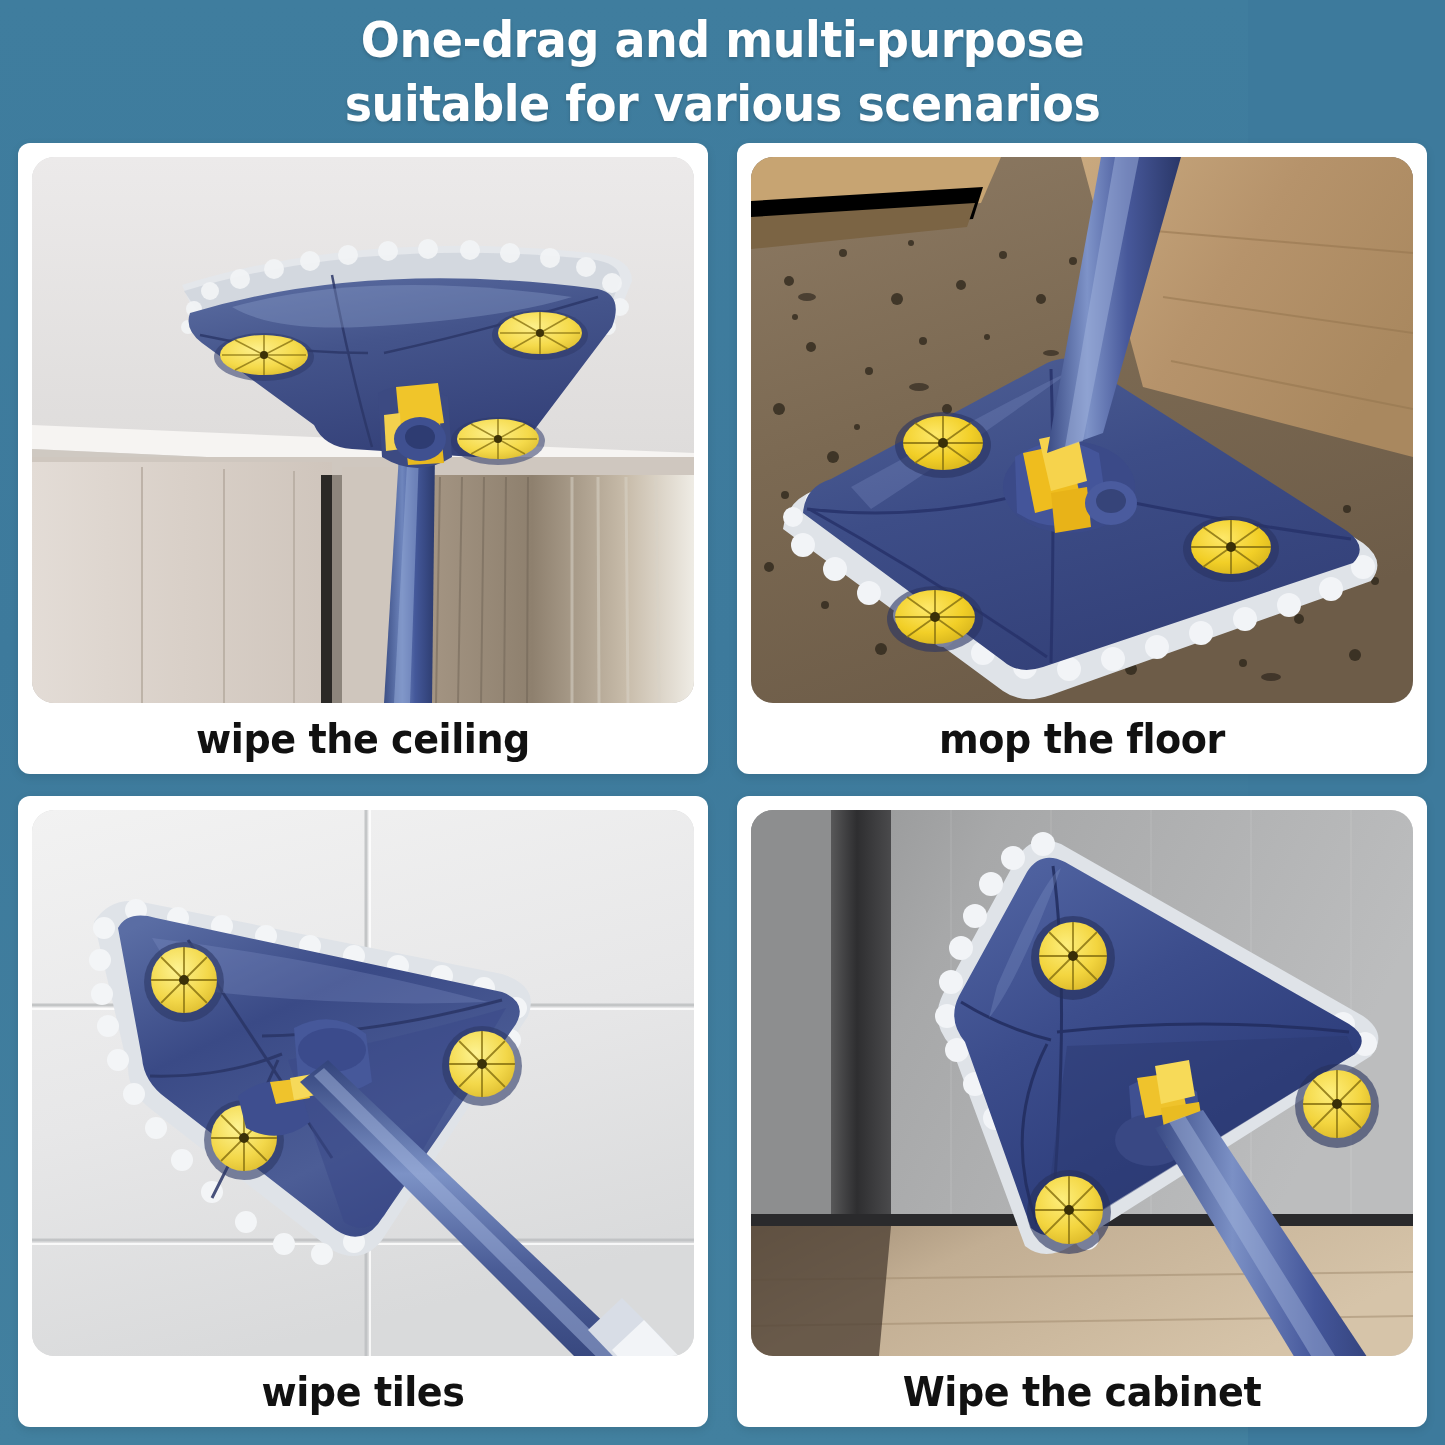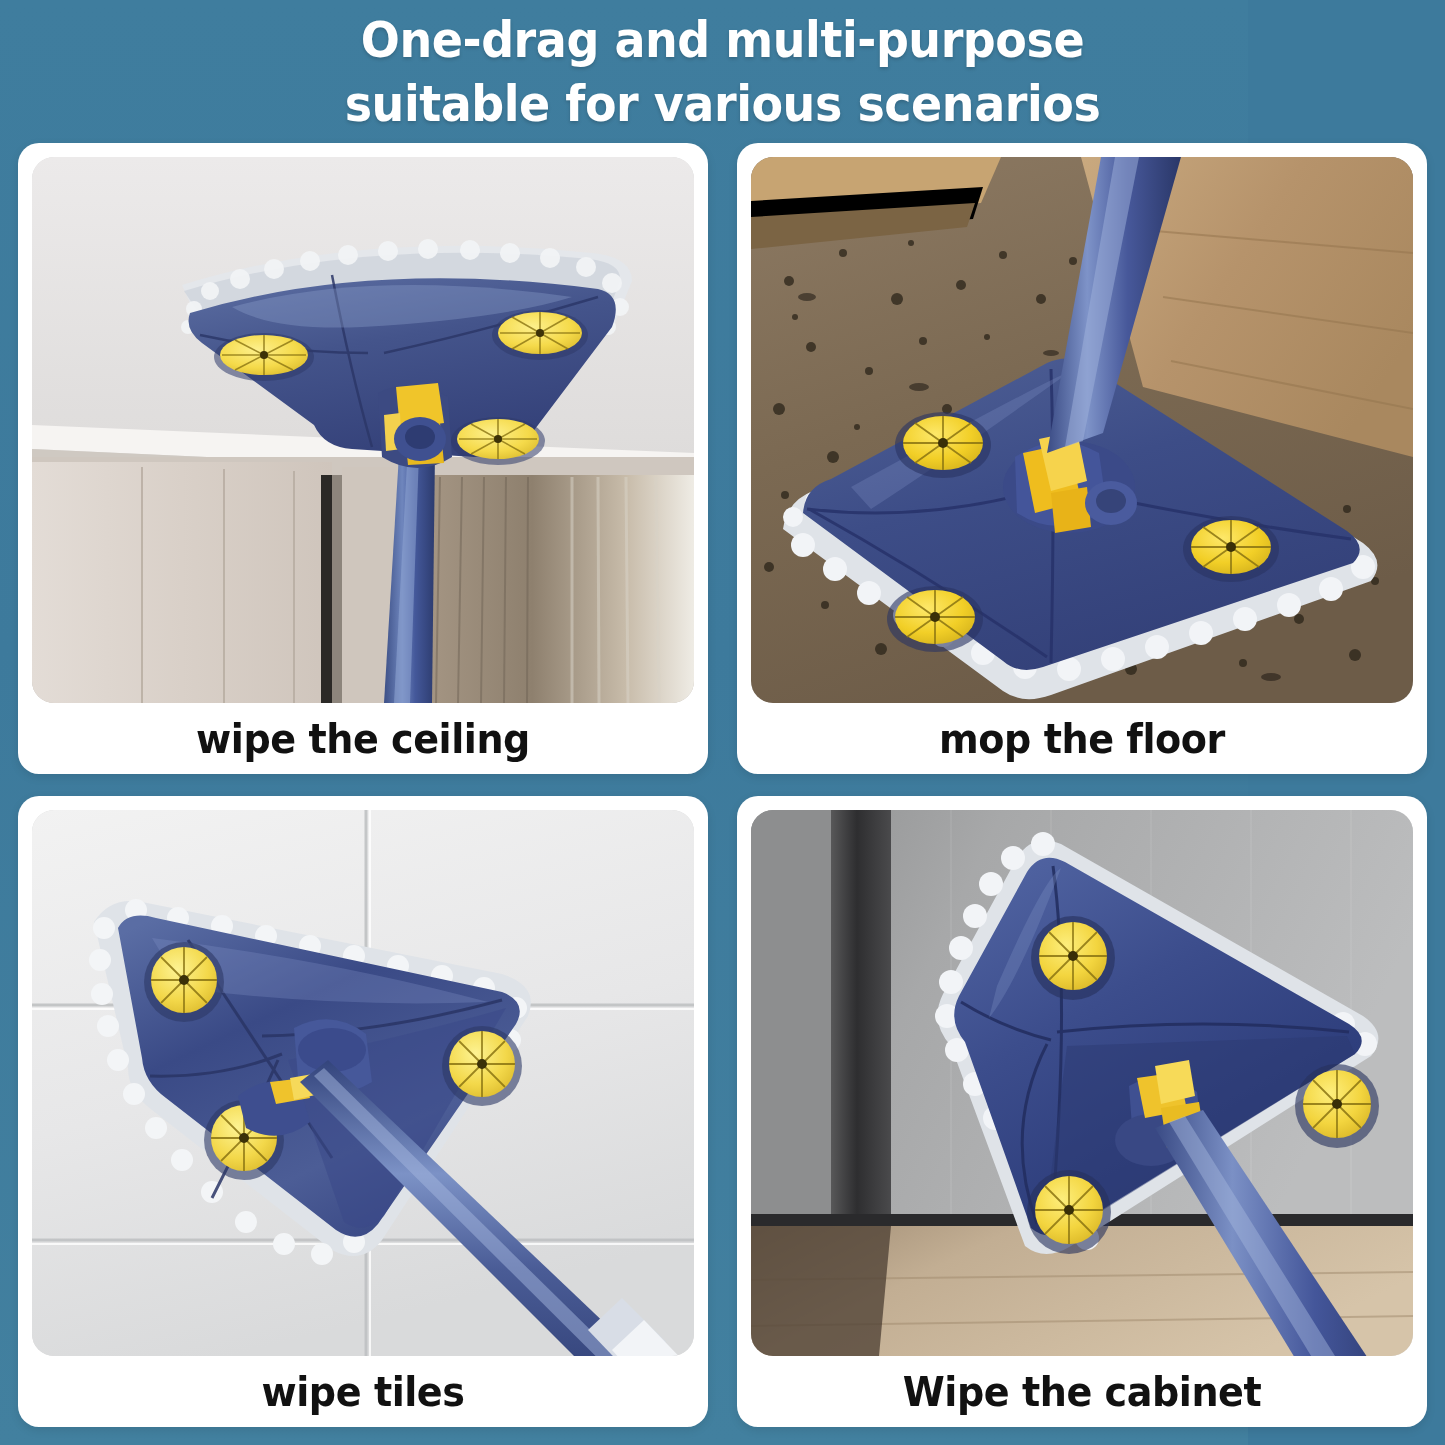--- a/index.html
+++ b/index.html
@@ -51,21 +51,21 @@
     height: 1284px;
     display: grid;
     grid-template-columns: 690px 690px;
     grid-template-rows: 631px 631px;
     gap: 22px 29px;
   }
 
   .card {
     position: relative;
     background: #ffffff;
-    border-radius: 21px;
+    border-radius: 12px;
     box-shadow: 0 3px 10px rgba(0,0,0,0.10);
     padding: 14px 14px 0 14px;
     display: flex;
     flex-direction: column;
     overflow: hidden;
   }
 
   .photo {
     position: relative;
     width: 100%;

